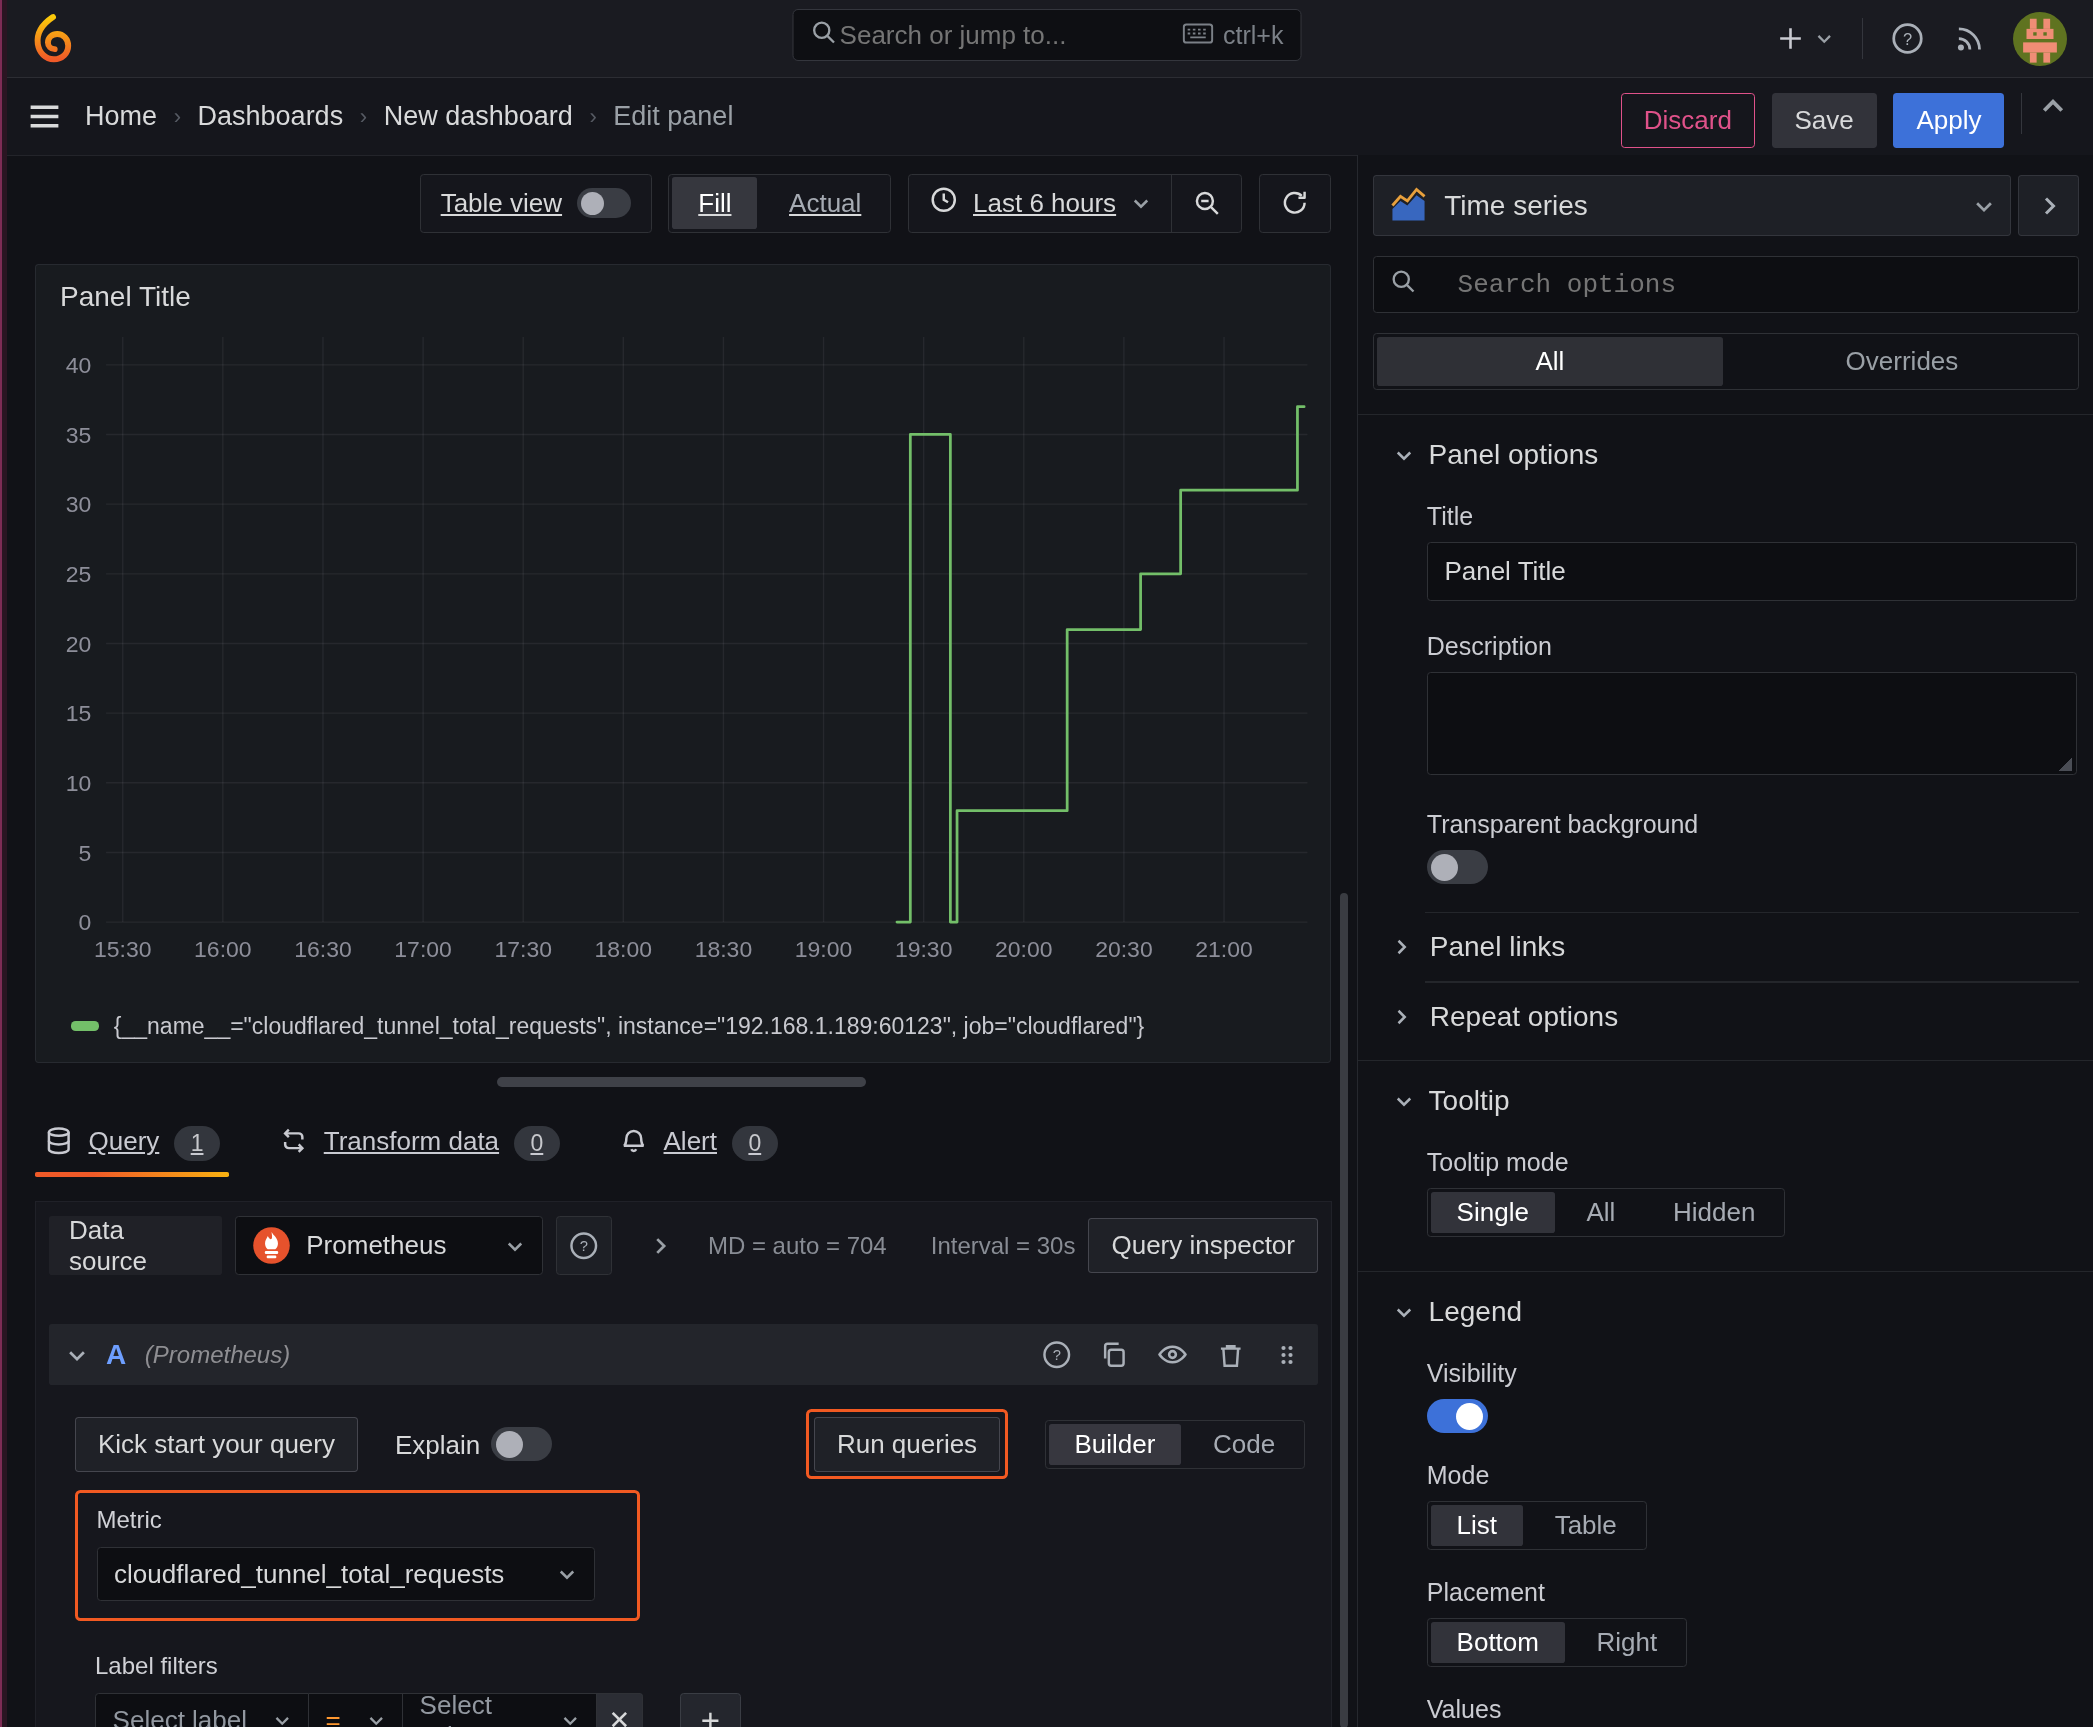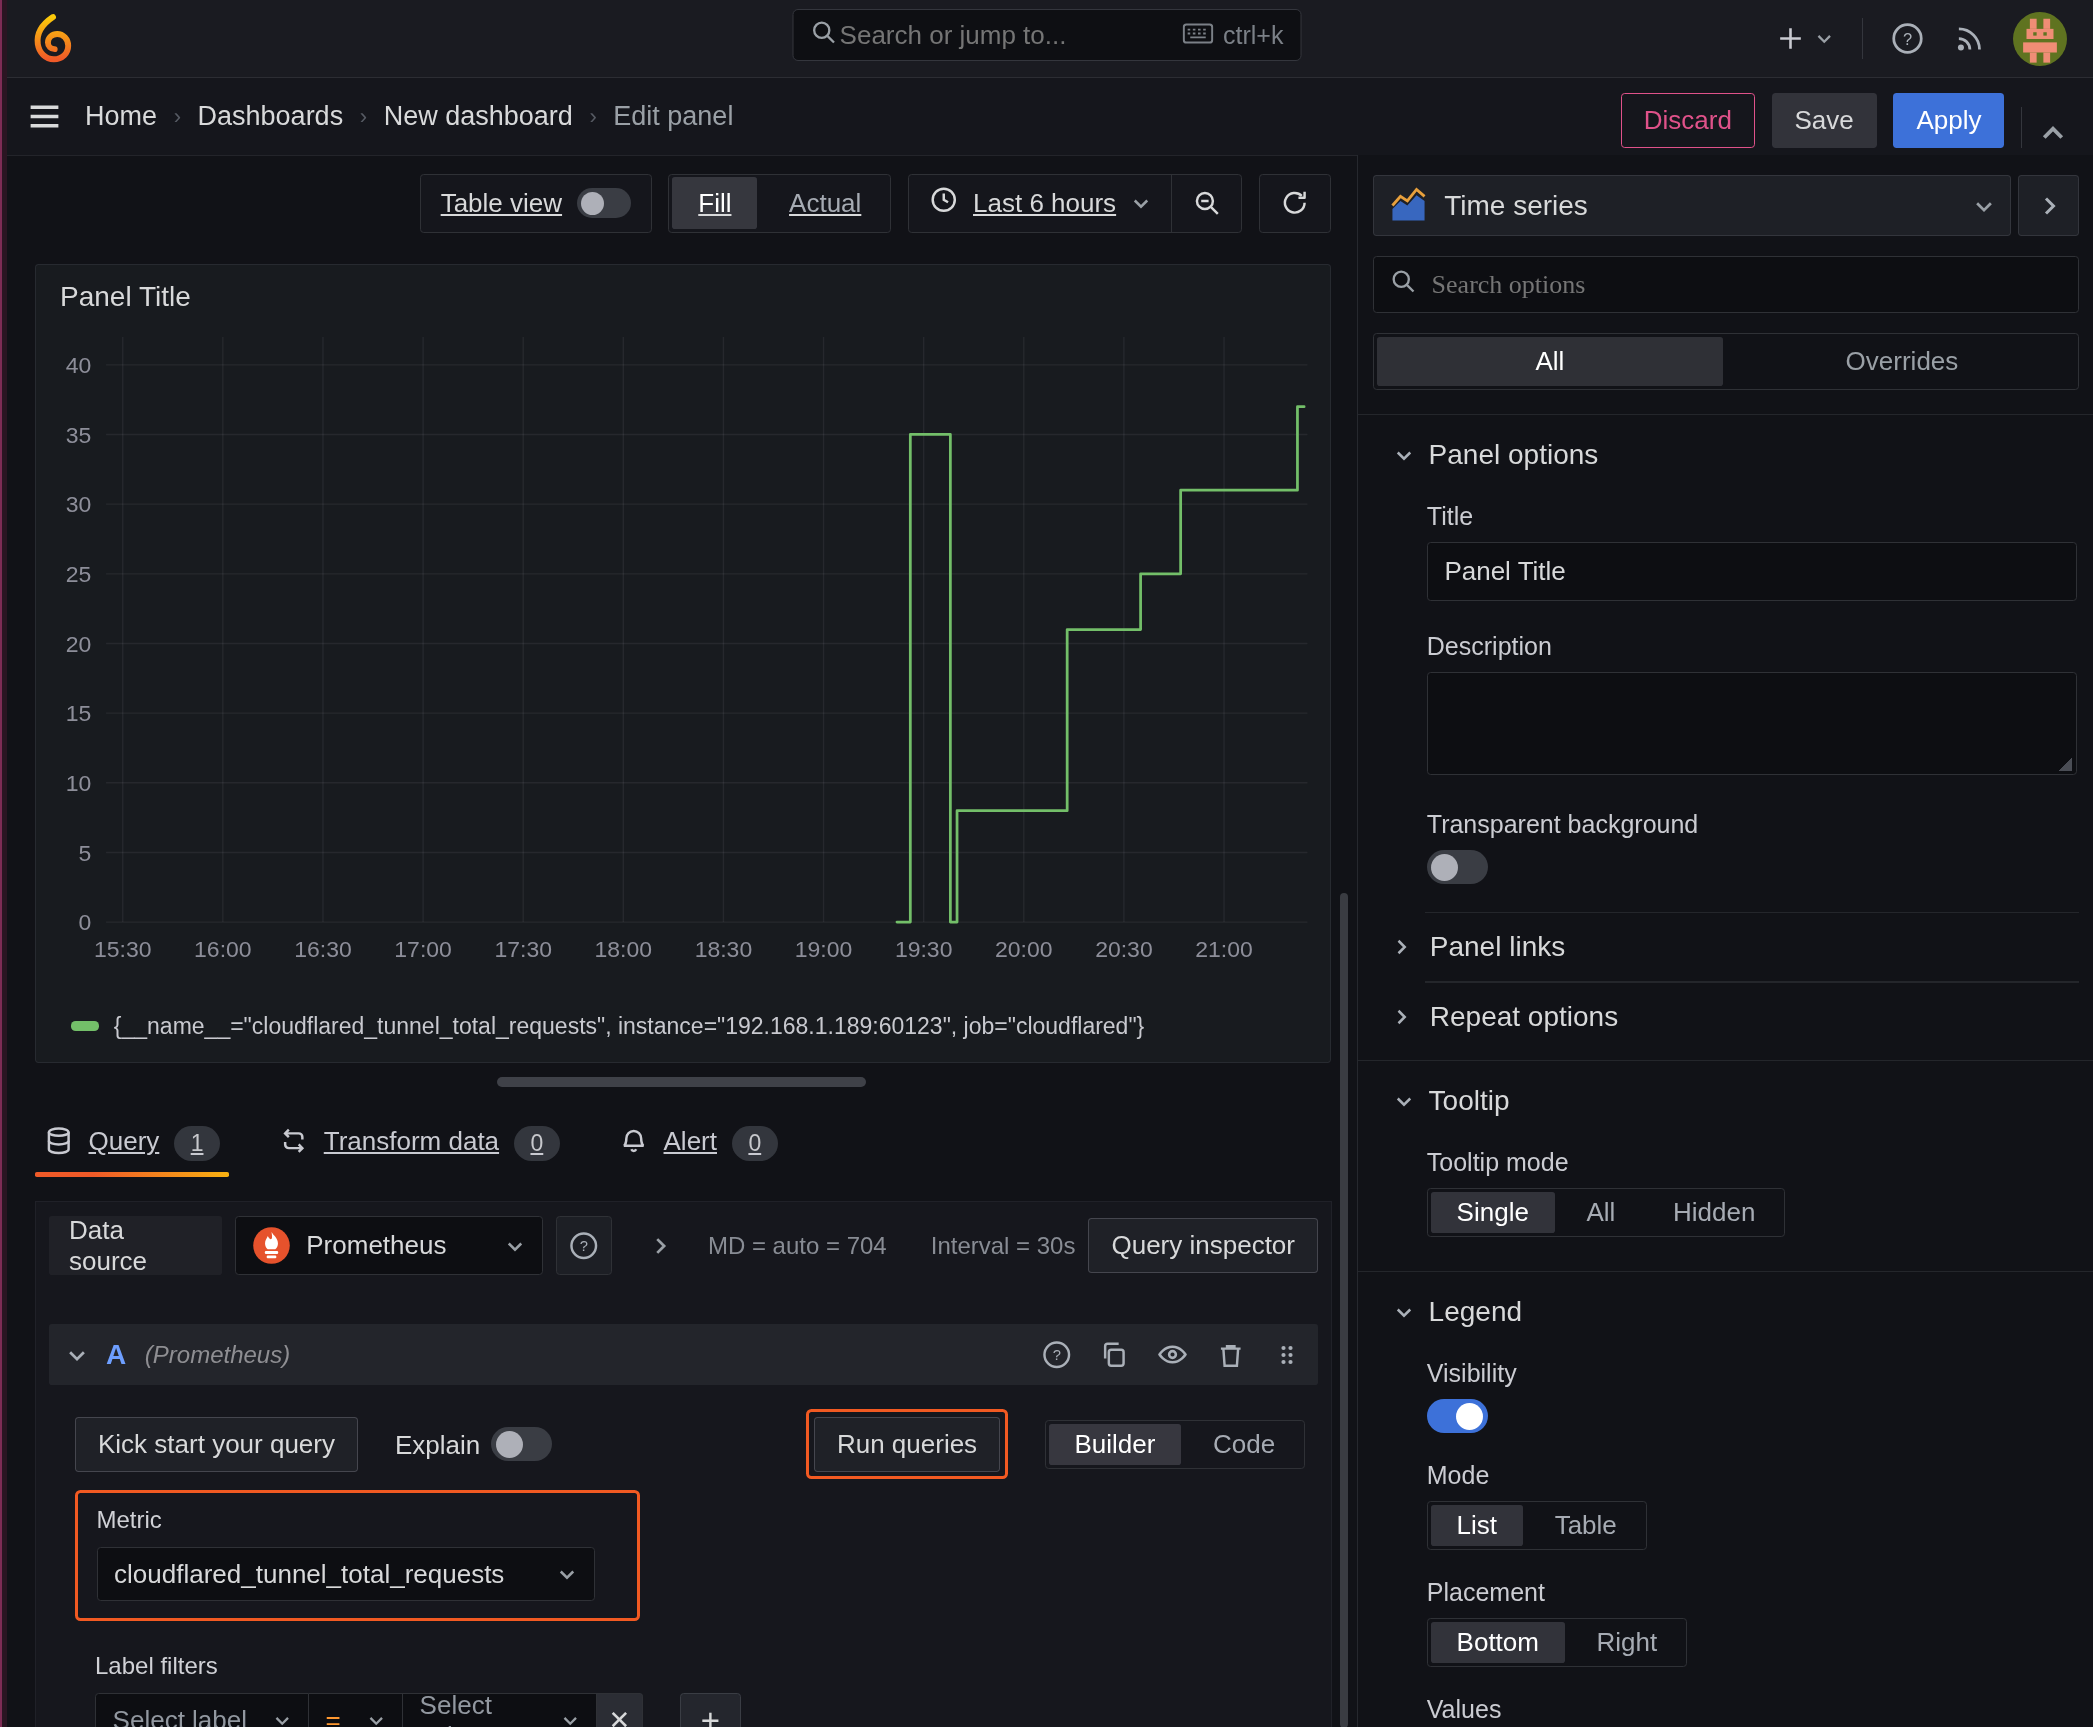--- a/index.html
+++ b/index.html
@@ -24,21 +24,21 @@
   .vdiv{width:1.4px;height:41px;background:#34363d;}
   .iconbtn{display:inline-flex;align-items:center;justify-content:center;background:transparent;border:none;
     color:#aab0b8;cursor:pointer;padding:0;}
   
   .crumbbar{position:absolute;left:0;right:0;top:78px;height:78px;background:#15161c;
     border-bottom:1.4px solid rgba(204,204,220,0.08);display:flex;align-items:center;padding:0 26px;gap:22px;}
   .crumbs{display:flex;align-items:center;gap:16.6px;font-size:27px;}
   .crumb{color:#d8d9da;cursor:pointer;}
   .crumb.current{color:#9aa0a6;cursor:default;}
   .crumb-sep{color:#565a63;font-size:22px;}
-  .crumb-actions{margin-left:auto;display:flex;align-items:flex-end;gap:16.6px;margin-top:8px;}
+  .crumb-actions{margin-left:auto;display:flex;align-items:flex-start;gap:16.6px;margin-top:8px;}
   
   .btn{display:inline-flex;align-items:center;justify-content:center;border-radius:3.7px;font-size:26px;
     height:55px;padding:0 22px;border:1.4px solid transparent;background:transparent;color:#d8d9da;
     cursor:pointer;font-family:inherit;white-space:nowrap;}
   .btn.destructive{border-color:#e0528a;color:#e0528a;}
   .btn.save{background:rgba(204,204,220,0.16);}
   .btn.primary{background:#3d71d9;color:#fff;}
   .btn.secondary{background:#1f2127;border-color:rgba(204,204,220,0.22);}
   
   .seg{display:inline-flex;align-items:stretch;border:1.4px solid #2f3136;border-radius:3.7px;height:49px;}
@@ -105,21 +105,21 @@
   
   .sidebar{position:absolute;left:1357px;top:155px;right:0;bottom:0;background:#111217;
     border-left:1.4px solid #26282e;padding:20px 14px 0 14.8px;overflow:hidden;}
   .viz-row{display:flex;gap:7.4px;}
   .viz-picker{flex:1;background:#1e2026;border:1.4px solid rgba(204,204,220,0.12);border-radius:3.7px;height:61px;
     display:flex;align-items:center;gap:16.6px;padding:0 14.8px;cursor:pointer;font-size:28px;color:#d8d9da;}
   .viz-expand{width:61px;height:61px;background:#1e2026;border:1.4px solid rgba(204,204,220,0.12);
     border-radius:3.7px;display:flex;align-items:center;justify-content:center;color:#aab0b8;cursor:pointer;}
   .opt-search{margin-top:20px;height:57px;background:#0d0e12;border:1.4px solid #2f3136;border-radius:3.7px;
     display:flex;align-items:center;gap:13px;padding:0 14.8px;}
-  .opt-search input{flex:1;background:transparent;border:none;outline:none;color:#fde047;font-size:26px;font-family:Liberation Serif, serif;}
+  .opt-search input{flex:1;background:transparent;border:none;outline:none;color:#fde047;font-size:26px;font-family:Liberation Mono, monospace;margin-left:26px;}
   .sb-tabs{margin-top:20px;display:flex;border:1.4px solid #2f3136;border-radius:3.7px;height:57px;}
   .sb-tab{flex:1;display:flex;align-items:center;justify-content:center;color:#9aa0a6;margin:2.8px;
     border-radius:2.8px;cursor:pointer;}
   .sb-tab.sel{background:rgba(204,204,220,0.16);color:#fff;}
   .divider{height:1.4px;background:#24262b;margin:24px -14px 0 -14.8px;}
   .divider.inset{margin:22px 0 0 52px;}
   .section{padding:24px 3.7px 5.5px 54px;position:relative;}
   .sec-head{display:flex;align-items:center;gap:14.8px;font-size:28px;color:#d8d9da;font-weight:500;
     margin-left:-33px;cursor:pointer;}
   .sb-label{margin-top:31px;font-size:25px;color:#cbccd2;}

